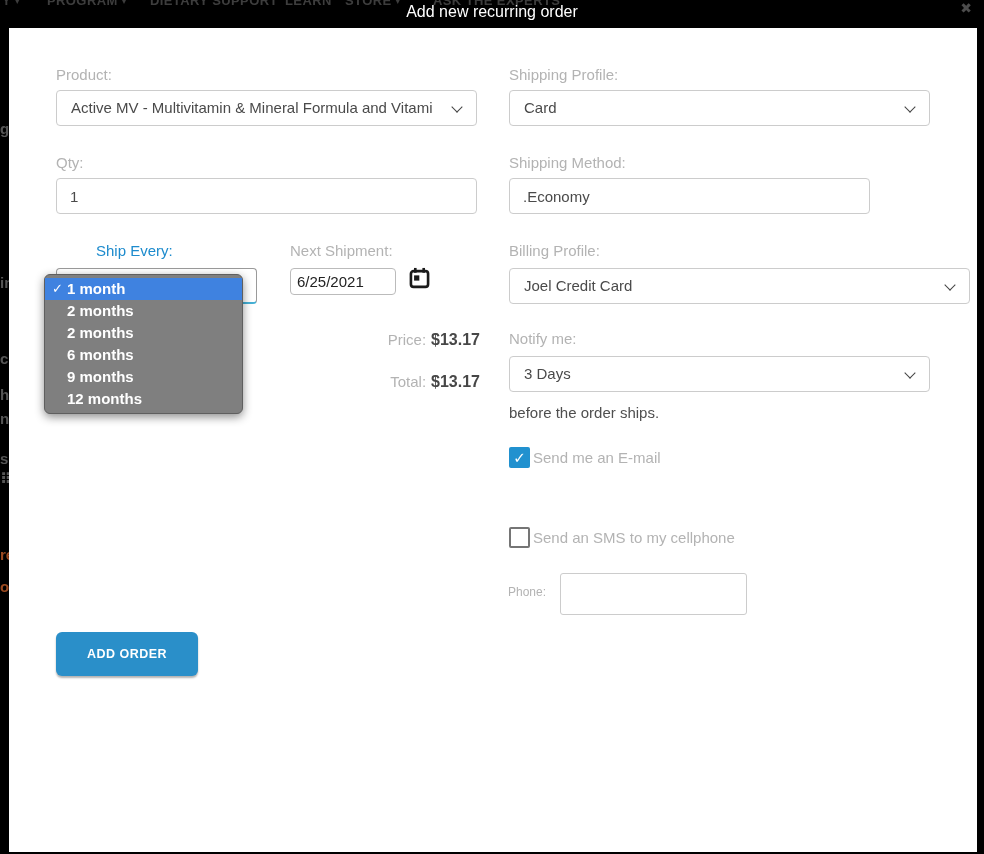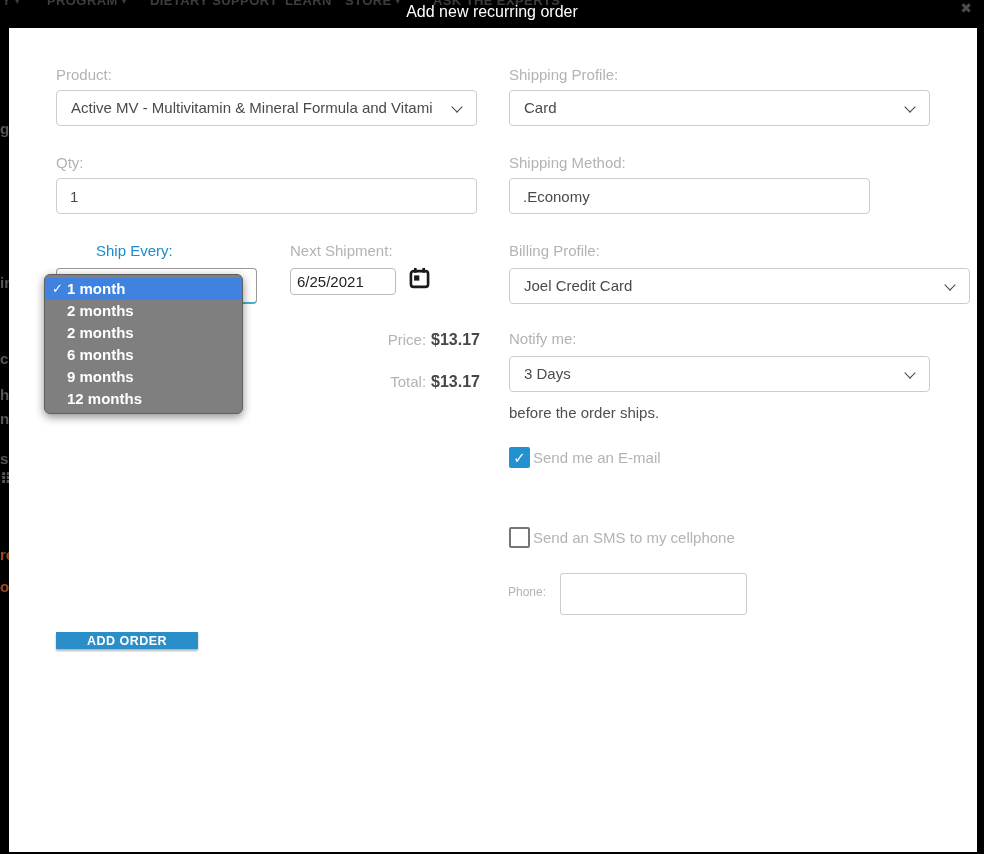--- a/index.html
+++ b/index.html
@@ -50,23 +50,23 @@
   .date-inp{position:absolute;left:281px;top:240px;width:106px;height:27px;border:1px solid #bbb;
     border-radius:4px;font-size:15px;color:#222;padding:0 6px;font-family:inherit;}
   .cal-icon{position:absolute;left:400px;top:239px;width:21px;height:22px;cursor:pointer;}
 
   
   .price-row{position:absolute;left:281px;width:190px;display:flex;justify-content:flex-end;
     align-items:baseline;gap:5px;}
   .price-row .lab{font-size:15px;color:var(--label-gray,#b3b3b3);}
   .price-row .val{font-size:16px;color:#474747;font-weight:600;}
 
-  .add-btn{position:absolute;left:47px;top:604px;width:142px;height:17px;border:none;
+  .add-btn{position:absolute;left:47px;top:604px;width:142px;height:44px;border:none;
     background:var(--accent-blue,#2a8fc9);color:#fff;font-size:12.5px;font-weight:bold;
-    letter-spacing:.5px;border-radius:0;cursor:pointer;font-family:inherit;
+    letter-spacing:.5px;border-radius:6px;cursor:pointer;font-family:inherit;
     box-shadow:0 2px 2px rgba(0,0,0,.3);}
 
   .before-text{position:absolute;left:500px;top:376px;font-size:15px;color:#4f4f4f;}
 
   .check-row{position:absolute;left:500px;display:flex;align-items:center;}
   .checkbox{width:21px;height:21px;border:2px solid #757575;border-radius:2px;background:#fff;
     cursor:pointer;flex:0 0 auto;position:relative;}
   .checkbox.checked{border:none;background:var(--checkbox-blue,#2191cf);}
   .check-glyph{position:absolute;left:0;top:0;width:100%;height:100%;color:#fff;font-size:15px;
     font-weight:bold;text-align:center;line-height:21px;display:none;}

